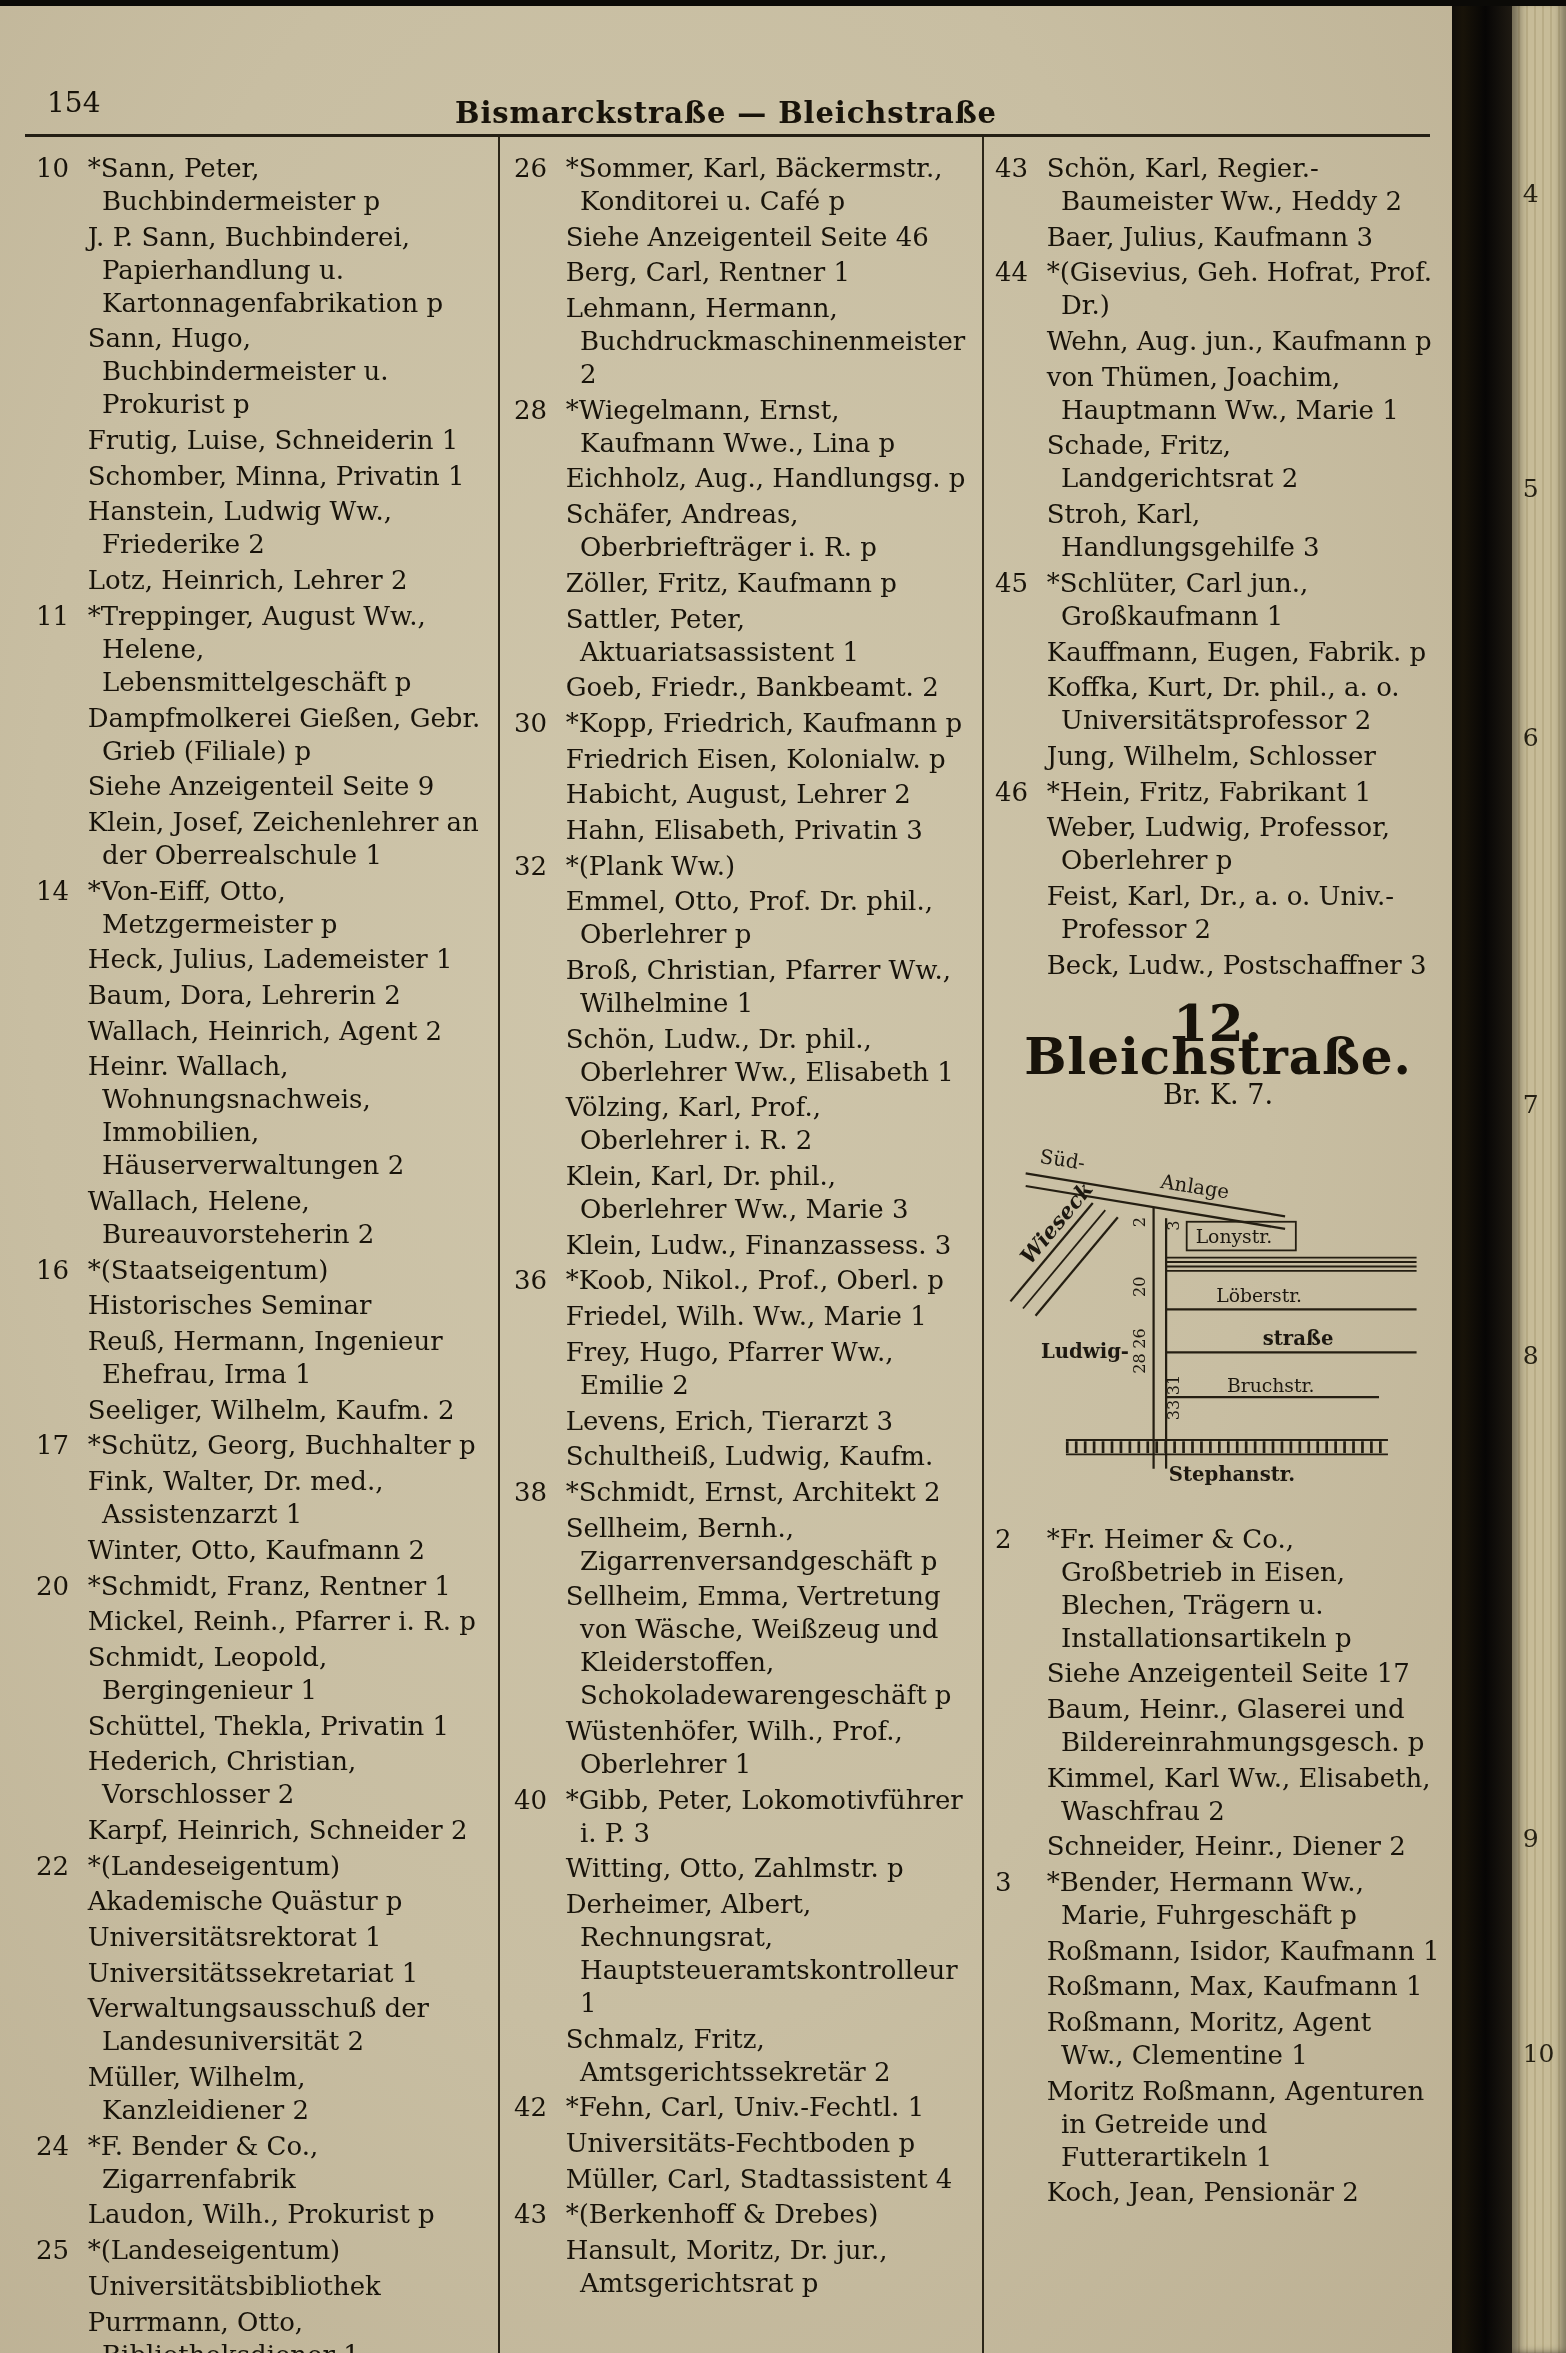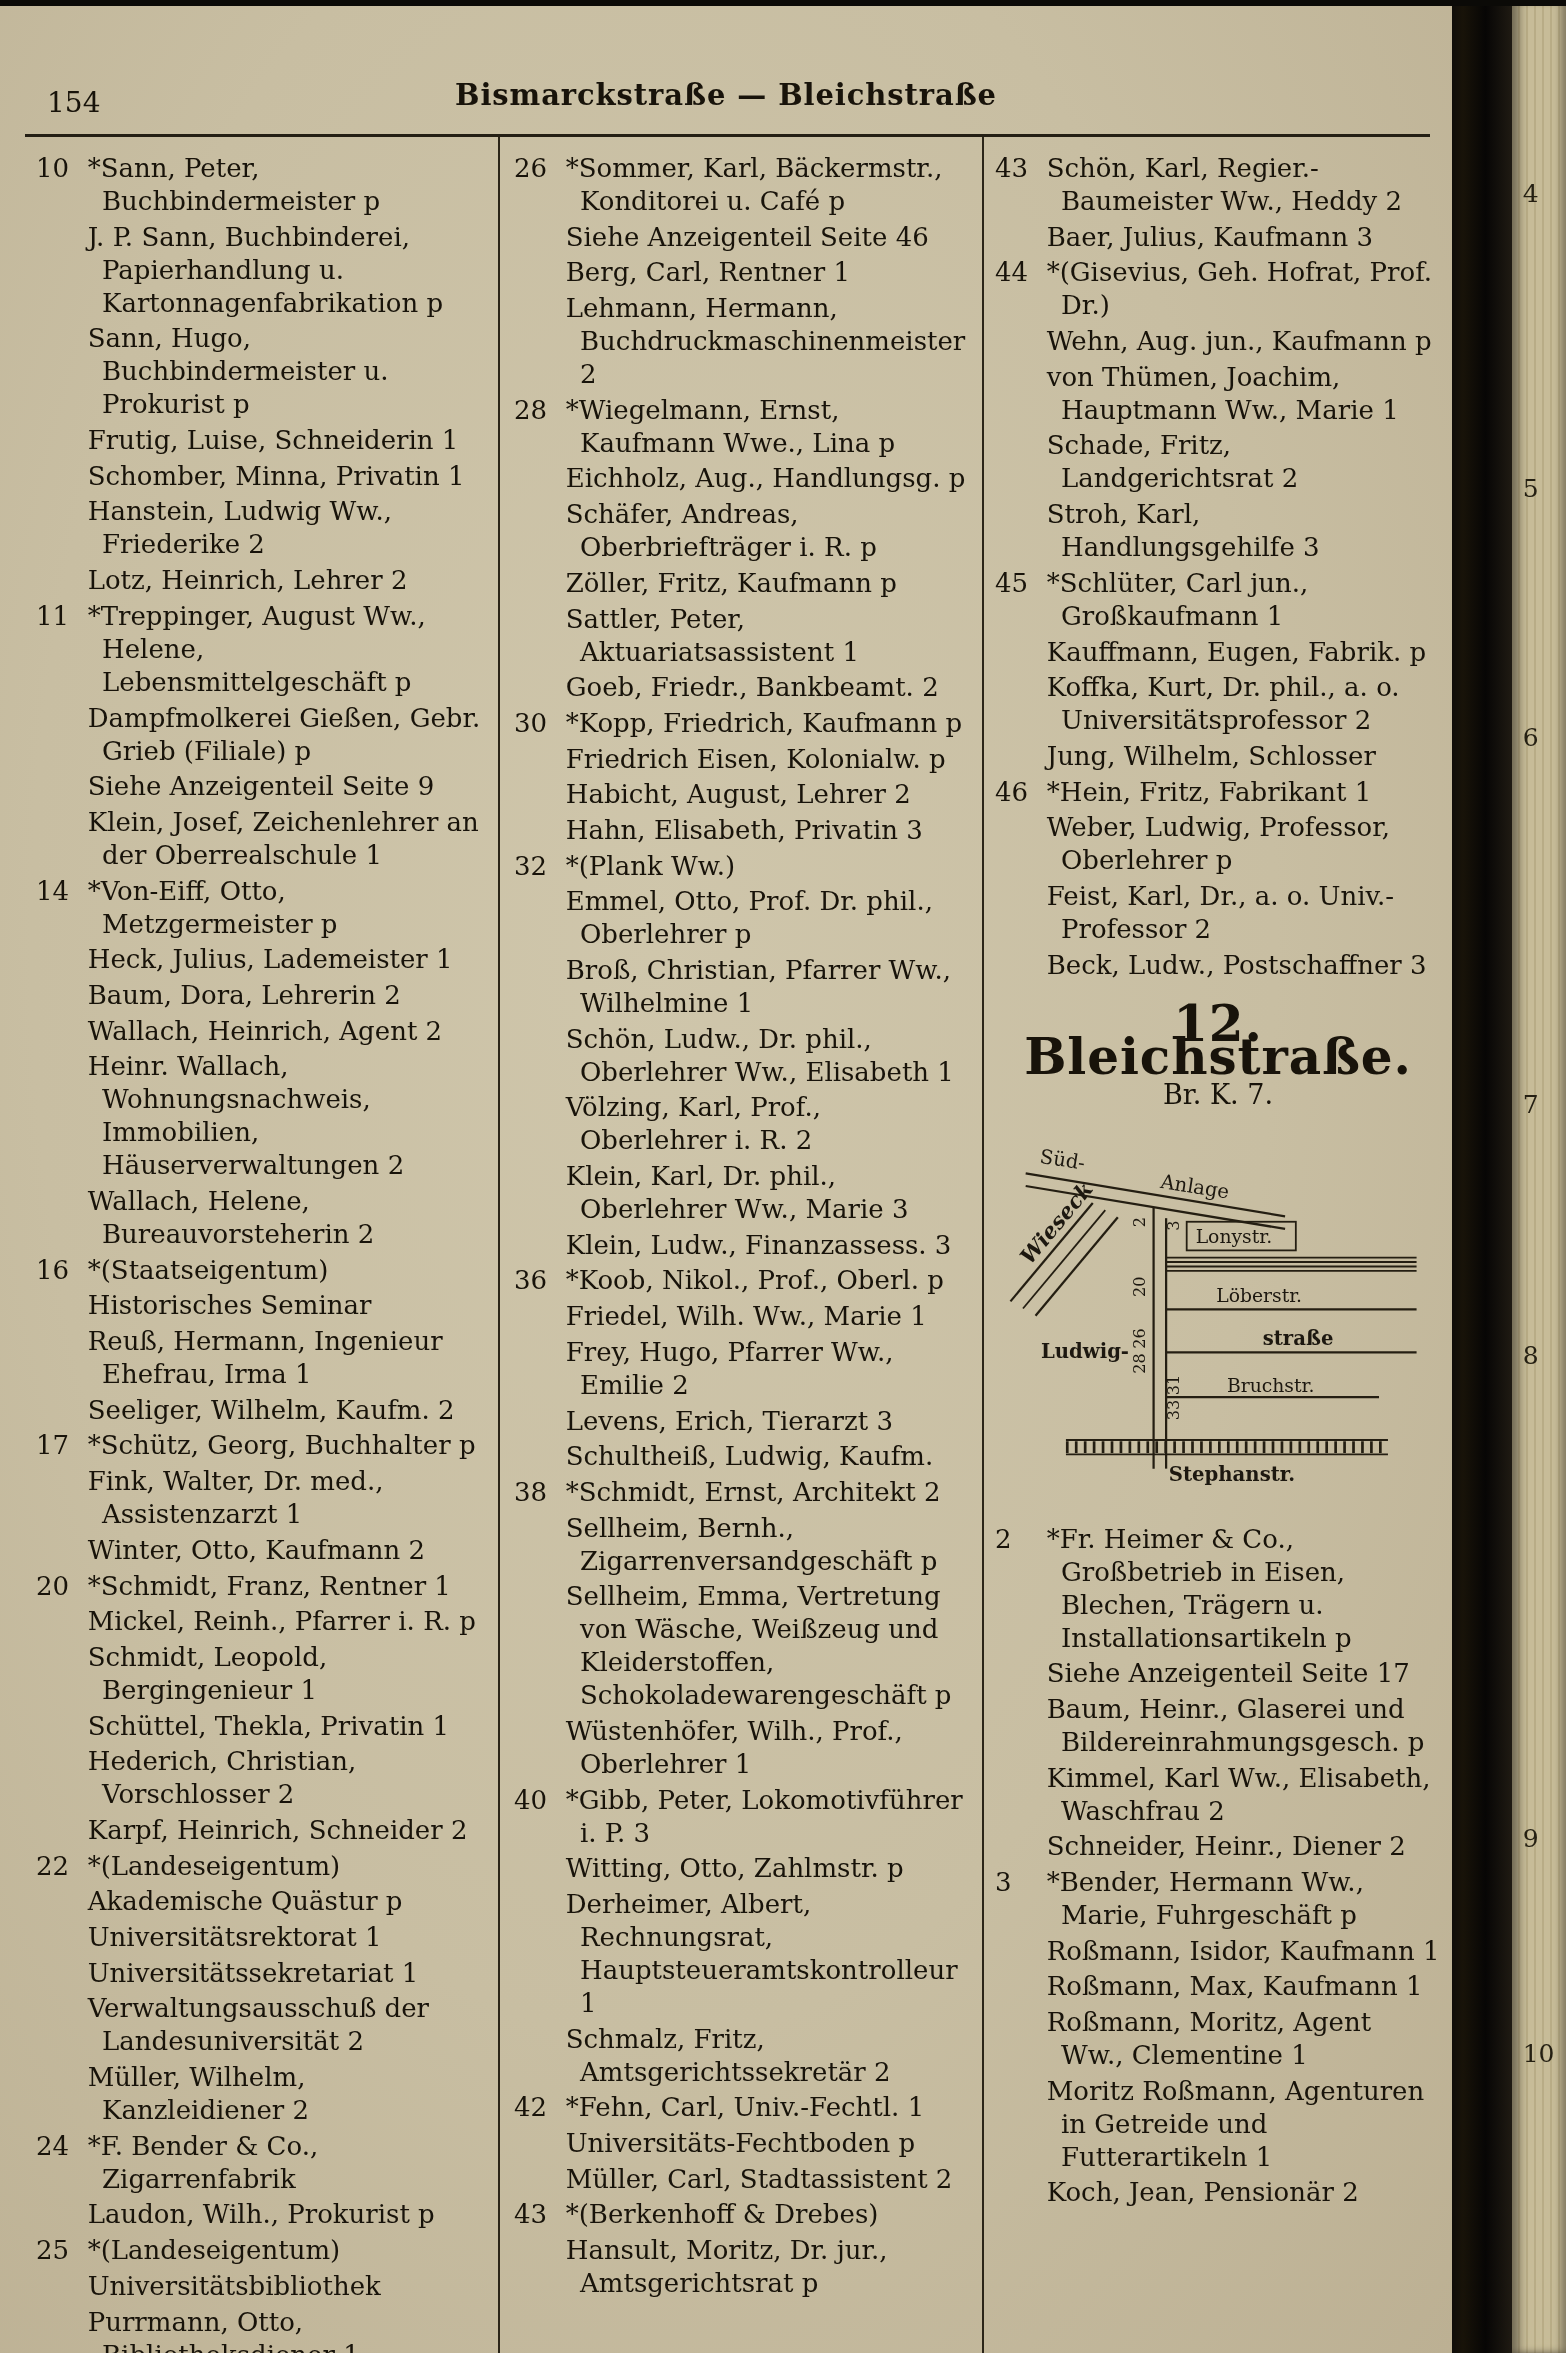--- a/index.html
+++ b/index.html
@@ -12,21 +12,21 @@
     position:absolute;left:0;top:0;width:1452px;height:2354px;
     background:radial-gradient(ellipse at 45% 40%, #cfc6ab 0%, #c8bea2 55%, #bcb093 100%);
     color:#18130a;
   }
   .top-bar{
     position:absolute;left:0;top:0;width:1566px;height:6.3px;background:#0b0a07;z-index:5;
   }
   
   .page-num{position:absolute;left:47px;top:86px;font-size:28px;}
   .page-title{
-    position:absolute;left:0;top:78px;width:1452px;text-align:center;
+    position:absolute;left:0;top:96px;width:1452px;text-align:center;
     font-weight:bold;font-size:29px;letter-spacing:0.9px;
   }
   .header-rule{position:absolute;left:25px;top:134px;width:1405px;height:2.7px;background:#241f14;}
   
   .vrule{position:absolute;top:137px;bottom:0;width:1.8px;background:#2b2518;}
   #vrule1{left:498px;}
   #vrule2{left:982px;}
   
   .col{position:absolute;top:152px;font-size:26px;line-height:33px;}
   #col1{left:36px;width:452px;}
@@ -139,21 +139,21 @@
       <div class="entry"><span class="hnum">38</span><span>*Schmidt, Ernst, Architekt 2</span></div>
       <div class="entry"><span>Sellheim, Bernh., Zigarrenversandgeschäft p</span></div>
       <div class="entry"><span>Sellheim, Emma, Vertretung von Wäsche, Weißzeug und Kleiderstoffen, Schokoladewarengeschäft p</span></div>
       <div class="entry"><span>Wüstenhöfer, Wilh., Prof., Oberlehrer 1</span></div>
       <div class="entry"><span class="hnum">40</span><span>*Gibb, Peter, Lokomotivführer i. P. 3</span></div>
       <div class="entry"><span>Witting, Otto, Zahlmstr. p</span></div>
       <div class="entry"><span>Derheimer, Albert, Rechnungsrat, Hauptsteueramtskontrolleur 1</span></div>
       <div class="entry"><span>Schmalz, Fritz, Amtsgerichtssekretär 2</span></div>
       <div class="entry"><span class="hnum">42</span><span>*Fehn, Carl, Univ.-Fechtl. 1</span></div>
       <div class="entry"><span>Universitäts-Fechtboden p</span></div>
-      <div class="entry"><span>Müller, Carl, Stadtassistent 2</span></div>
+      <div class="entry"><span>Müller, Carl, Stadtassistent 4</span></div>
       <div class="entry"><span class="hnum">43</span><span>*(Berkenhoff &amp; Drebes)</span></div>
       <div class="entry"><span>Hansult, Moritz, Dr. jur., Amtsgerichtsrat p</span></div>
     </div>
 
   <div id="col3-wrap">
     <div>
         <div class="entry"><span class="hnum">43</span><span>Schön, Karl, Regier.-Baumeister Ww., Heddy 2</span></div>
         <div class="entry"><span>Baer, Julius, Kaufmann 3</span></div>
         <div class="entry"><span class="hnum">44</span><span>*(Gisevius, Geh. Hofrat, Prof. Dr.)</span></div>
         <div class="entry"><span>Wehn, Aug. jun., Kaufmann p</span></div>

